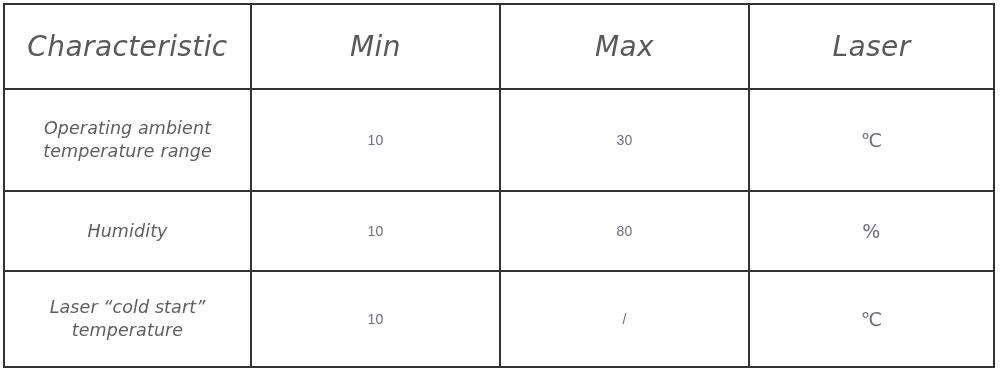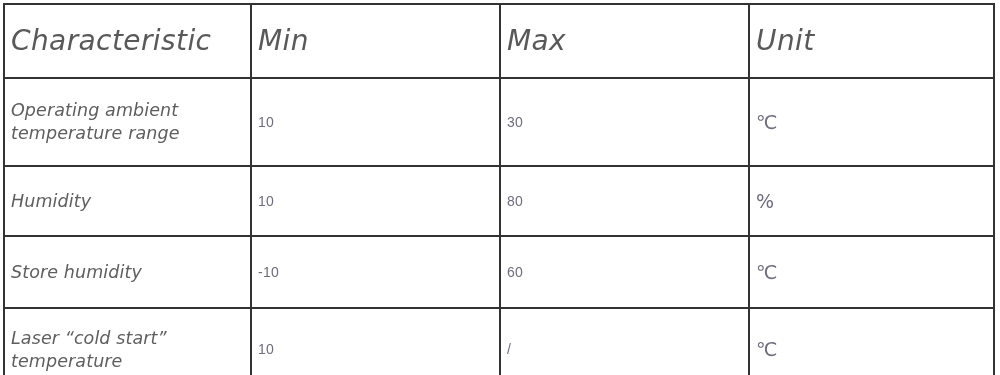--- a/index.html
+++ b/index.html
@@ -27,21 +27,21 @@
     width: 990px;
     height: 365px;
     border-collapse: collapse;
     table-layout: fixed;
     background: #ffffff;
   }
 
   table.spec-table td {
     border: 2px solid #333333;
     background: #ffffff;
-    text-align: left;
+    text-align: center;
     vertical-align: middle;
     padding: 2px 6px;
     box-sizing: border-box;
     margin-top: 31px;
   }
 
   
   col.c-characteristic { width: 247px; }
   col.c-min            { width: 249px; }
   col.c-max            { width: 249px; }
@@ -103,43 +103,37 @@
       <col class="c-characteristic">
       <col class="c-min">
       <col class="c-max">
       <col class="c-unit">
     </colgroup>
     <tbody>
       <tr class="header-row">
         <td class="header-cell">Characteristic</td>
         <td class="header-cell">Min</td>
         <td class="header-cell">Max</td>
-        <td class="header-cell">Unit</td>
+        <td class="header-cell">Laser</td>
       </tr>
 
       <tr class="data-row-0">
         <td class="characteristic-cell">Operating ambient temperature range</td>
         <td class="value-cell">10</td>
         <td class="value-cell">30</td>
         <td class="unit-cell">℃</td>
       </tr>
 
       <tr class="data-row-1">
         <td class="characteristic-cell">Humidity</td>
         <td class="value-cell">10</td>
         <td class="value-cell">80</td>
         <td class="unit-cell">%</td>
       </tr>
 
-      <tr class="data-row-2">
-        <td class="characteristic-cell">Store humidity</td>
-        <td class="value-cell">-10</td>
-        <td class="value-cell">60</td>
-        <td class="unit-cell">℃</td>
-      </tr>
 
       <tr class="data-row-3">
         <td class="characteristic-cell">Laser “cold start” temperature</td>
         <td class="value-cell">10</td>
         <td class="value-cell">/</td>
         <td class="unit-cell">℃</td>
       </tr>
     </tbody>
   </table>
 </div>

